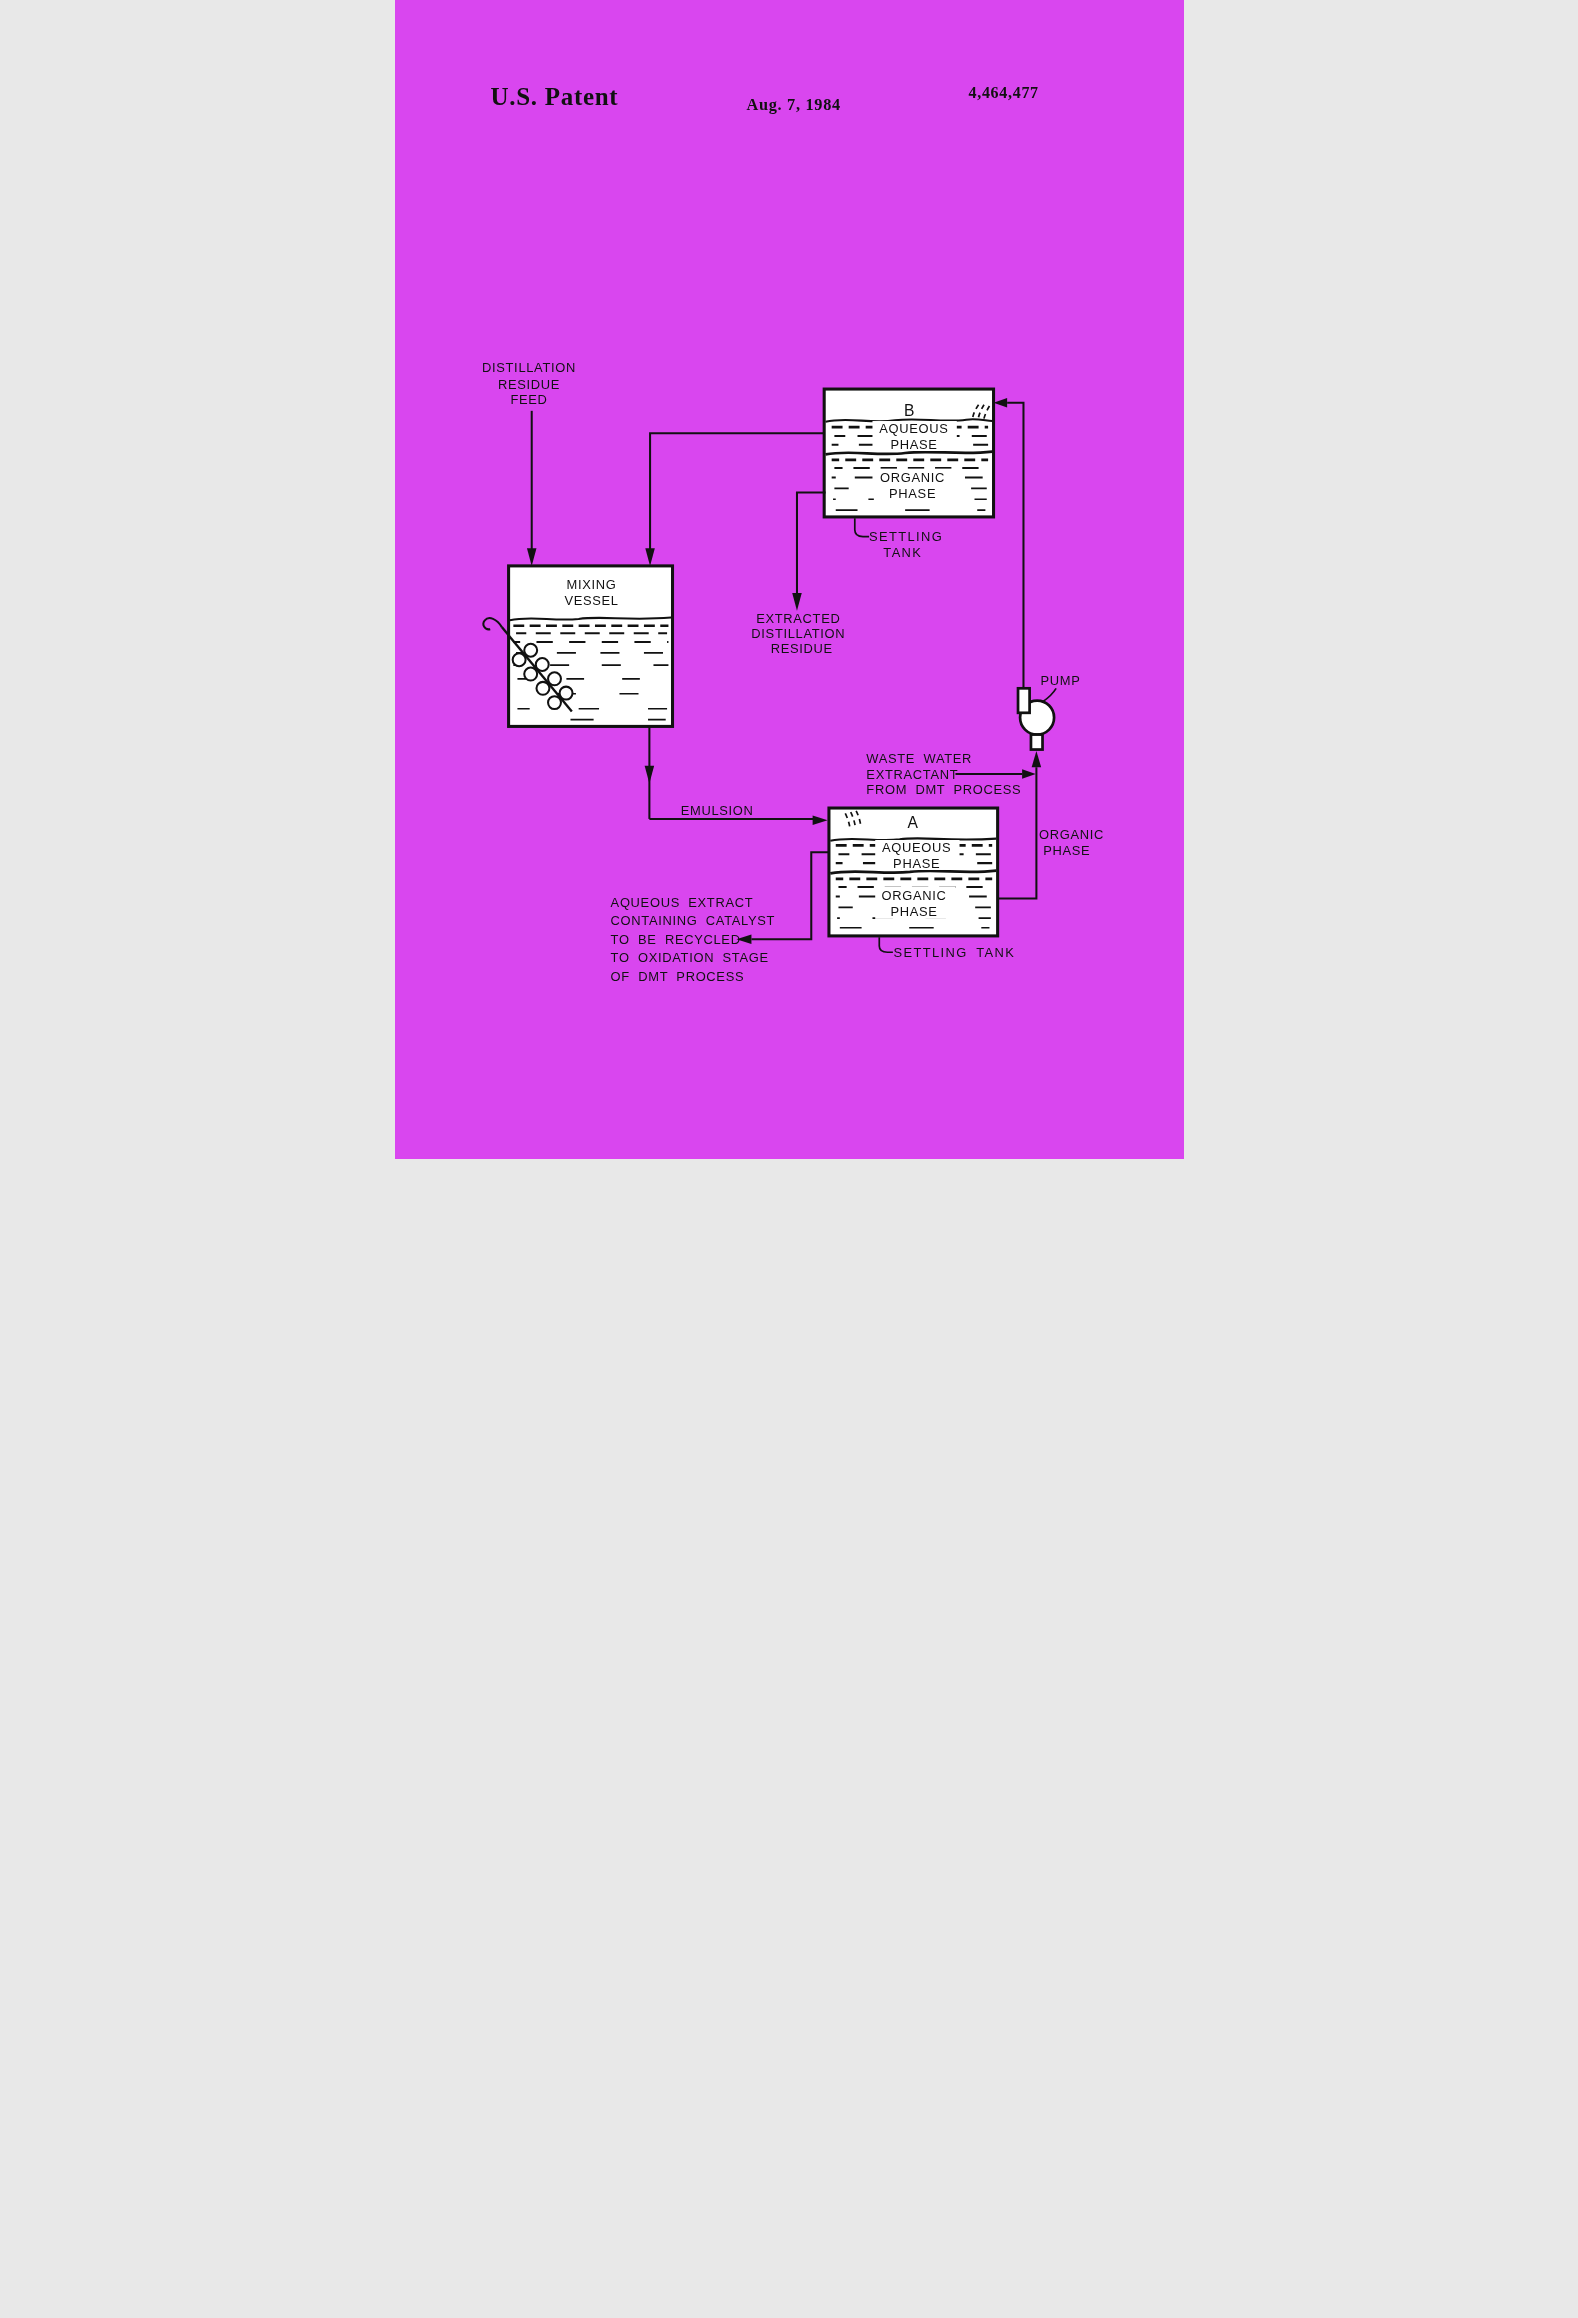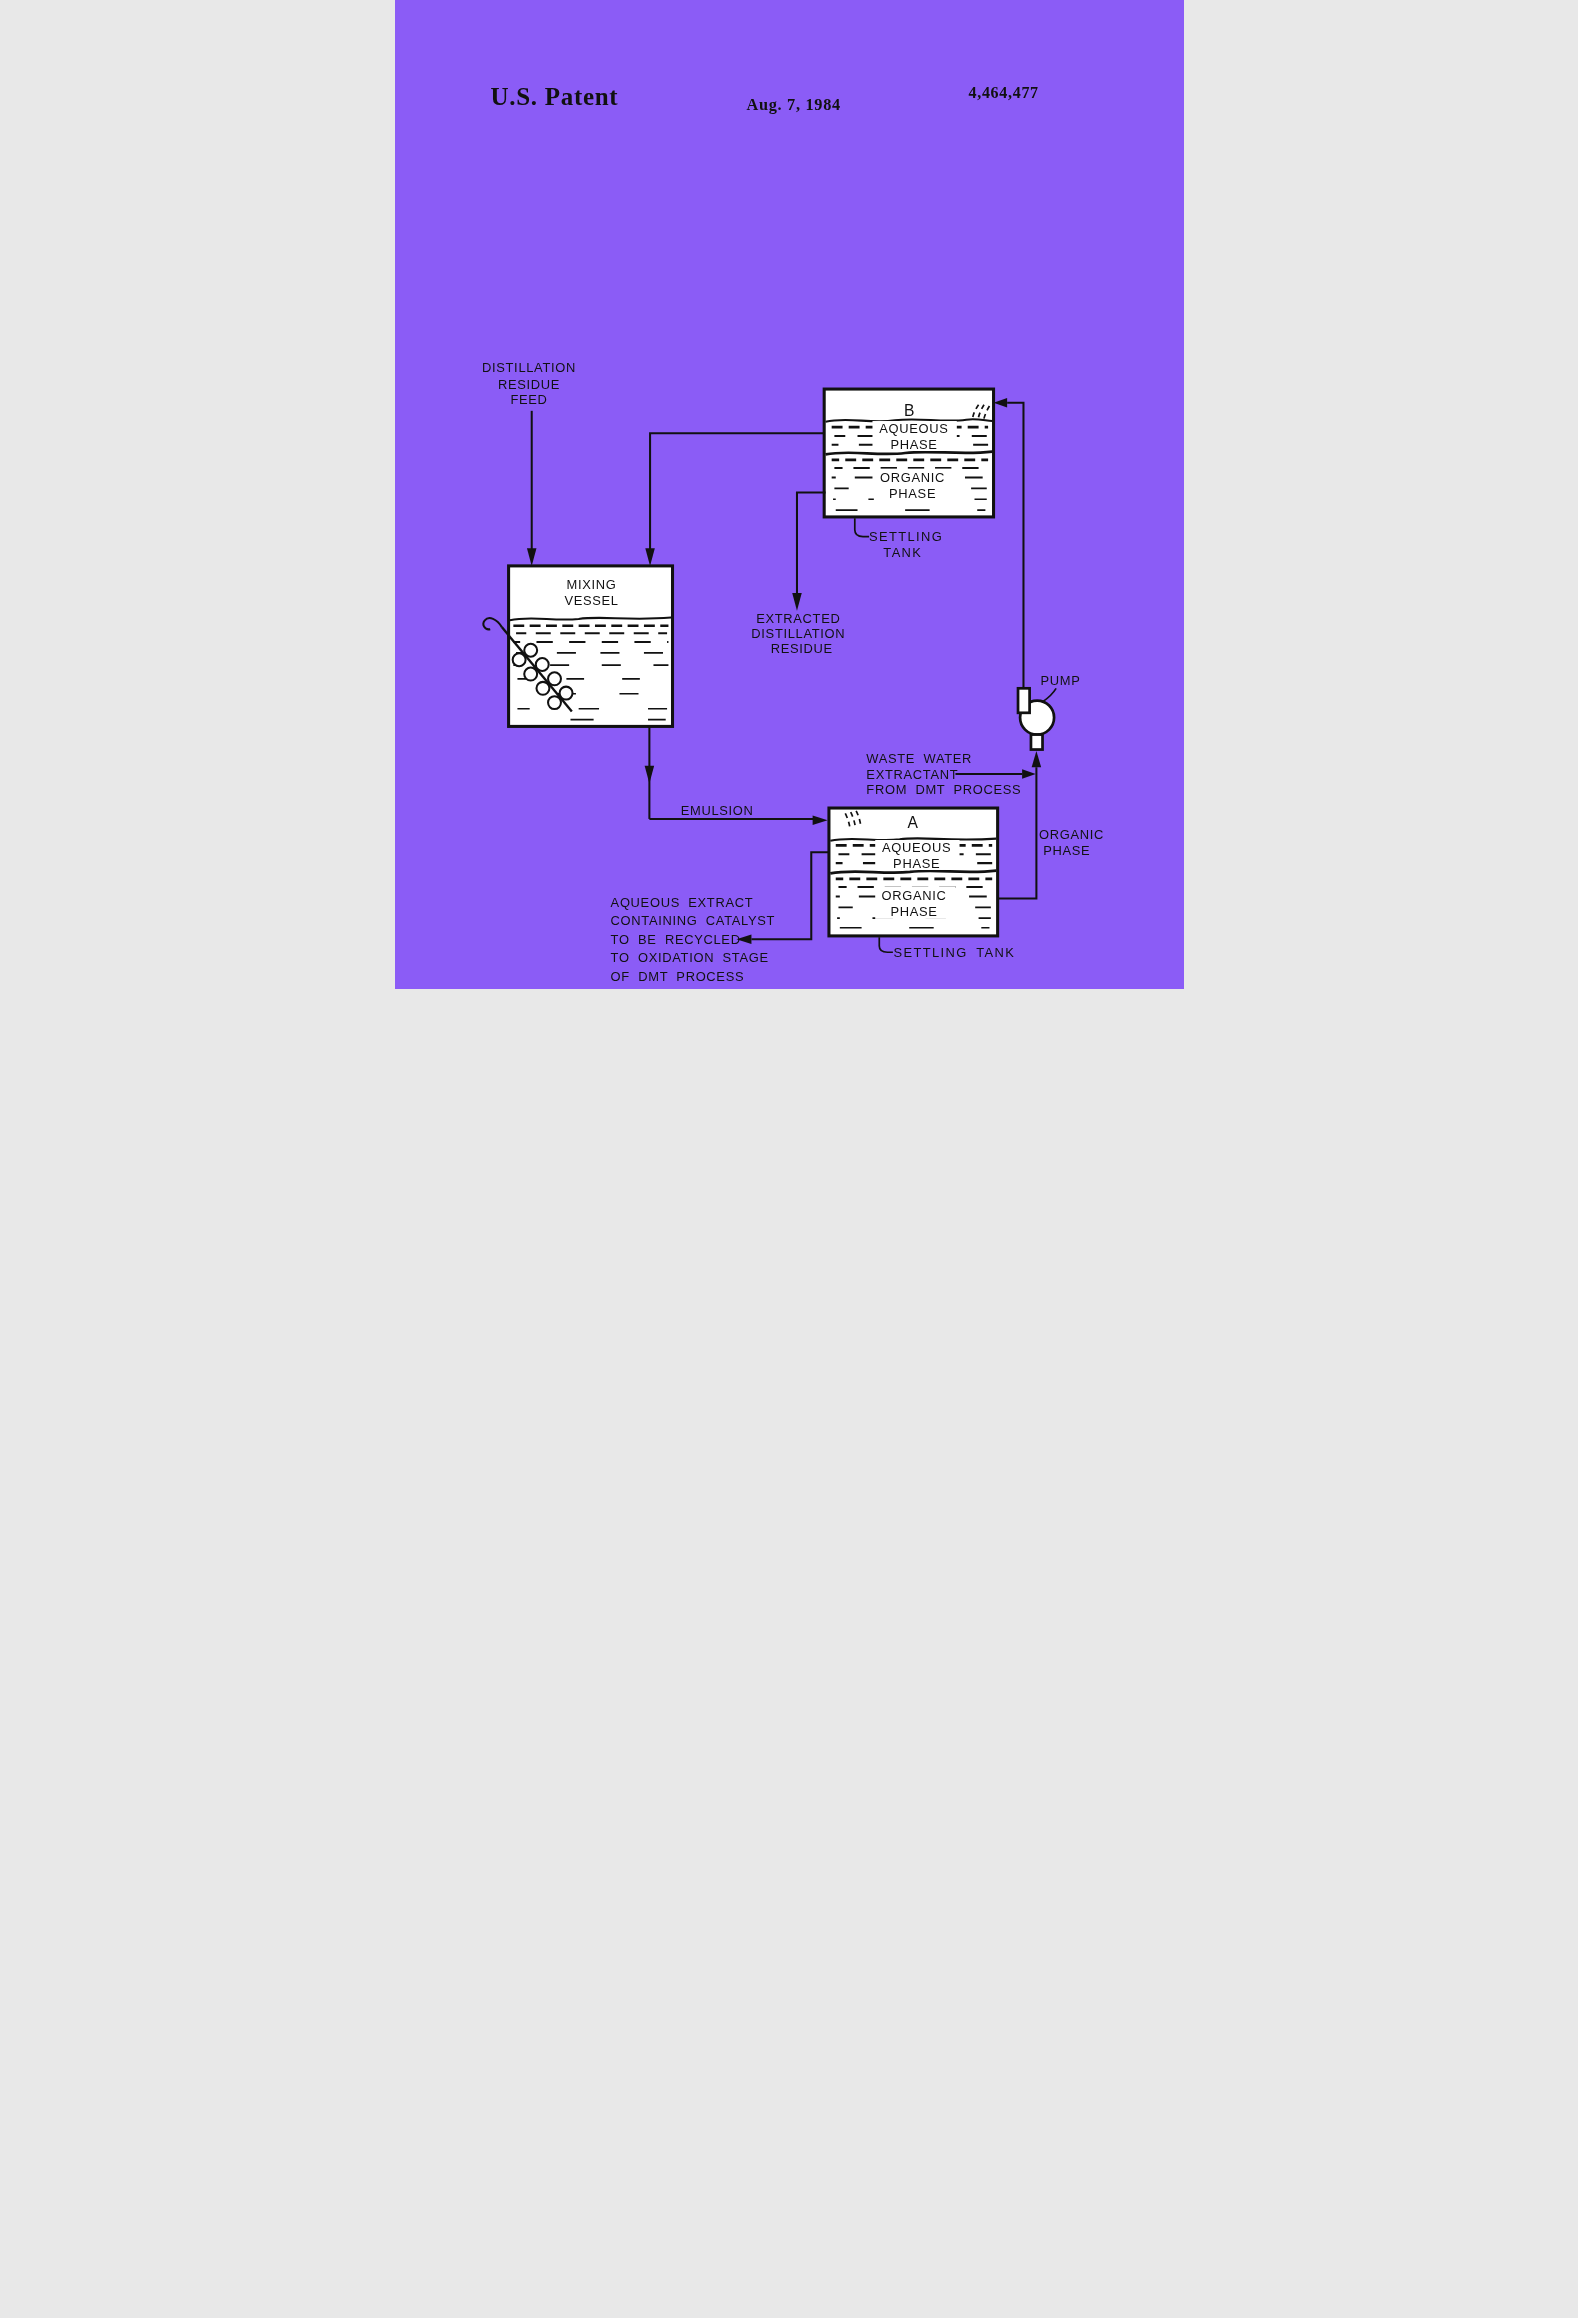--- a/index.html
+++ b/index.html
@@ -1,19 +1,19 @@
 <!DOCTYPE html>
 <html style="font-size:11px"><head>
 <meta charset="utf-8">
 <style>
   html,body{margin:0;padding:0;background:#e8e8e8;}
   .page{
     position:relative;
-    width:789px;height:989px;
-    background:#8b5cf6;
+    width:789px;height:1159px;
+    background:#d946ef;
     margin:0 auto;
     overflow:hidden;
     font-family:"Liberation Serif", serif;
     color:#111;
   }
   .hdr{position:absolute;white-space:nowrap;font-weight:bold;}
   .hdr-title{left:96px;top:83px;font-size:25px;letter-spacing:0.7px;}
   .hdr-date{left:352px;top:95px;font-size:16.3px;letter-spacing:0.7px;text-align:right;}
   .hdr-num{left:574px;top:84px;font-size:16px;letter-spacing:0.7px;}
   svg{position:absolute;left:0;top:0;}

